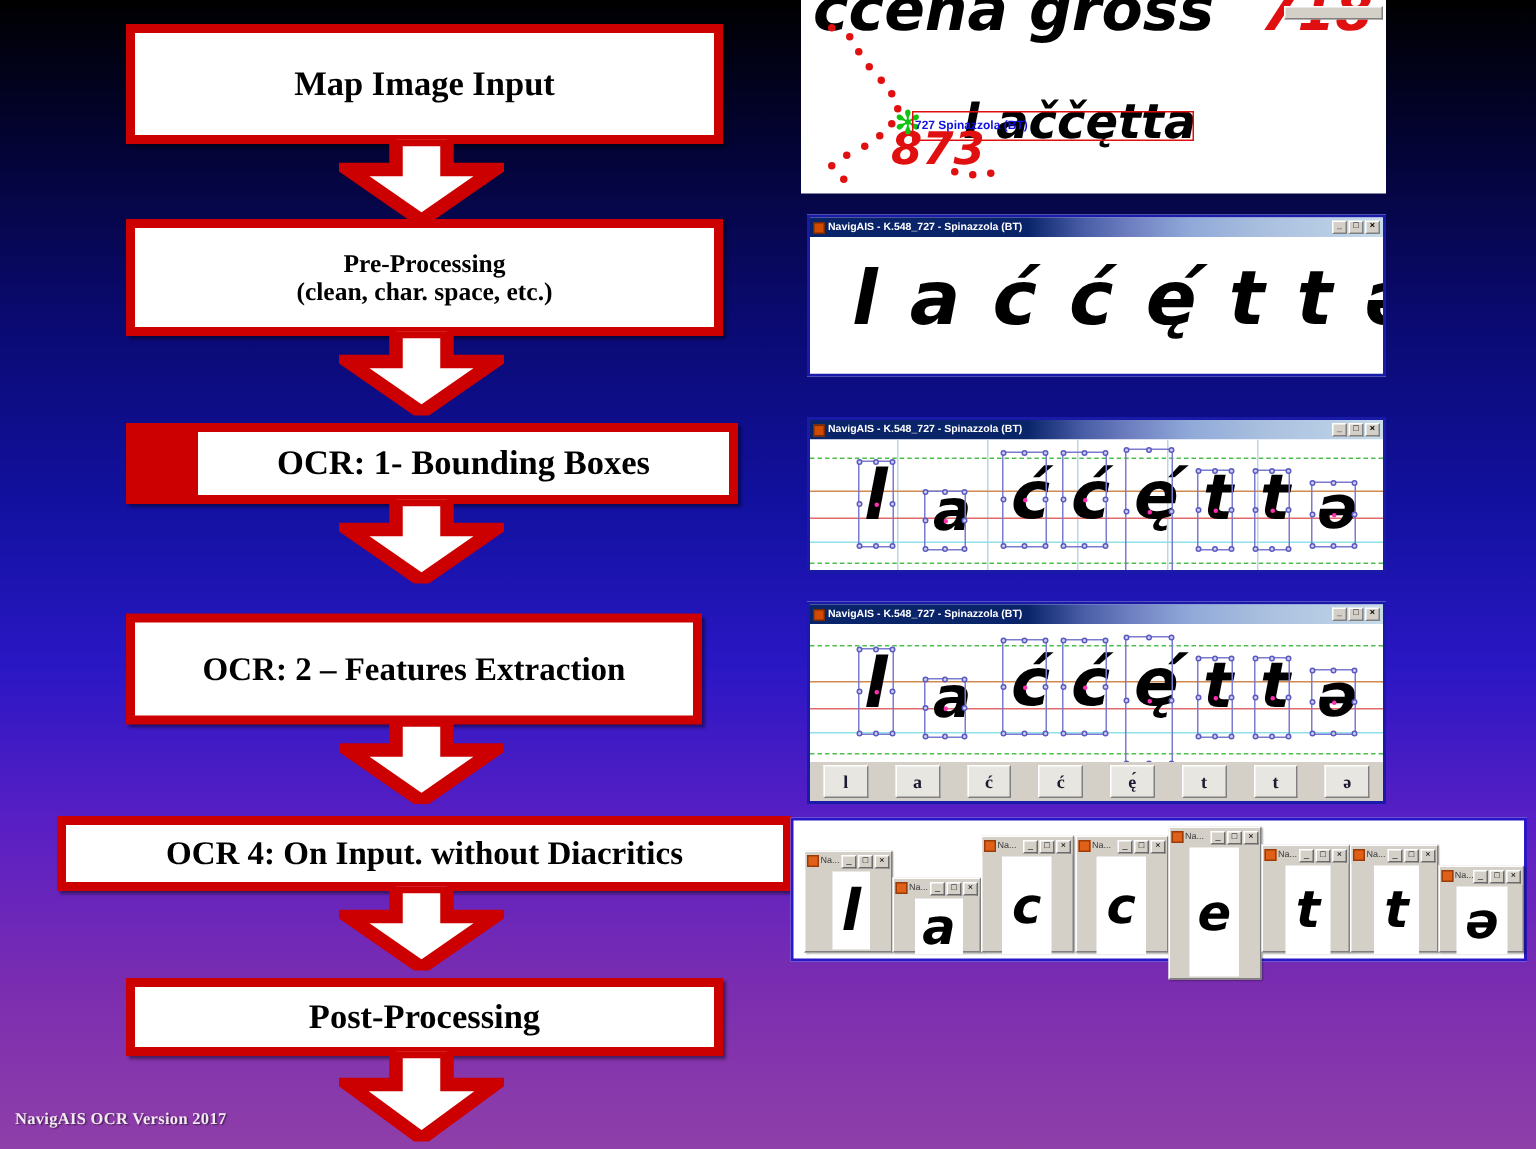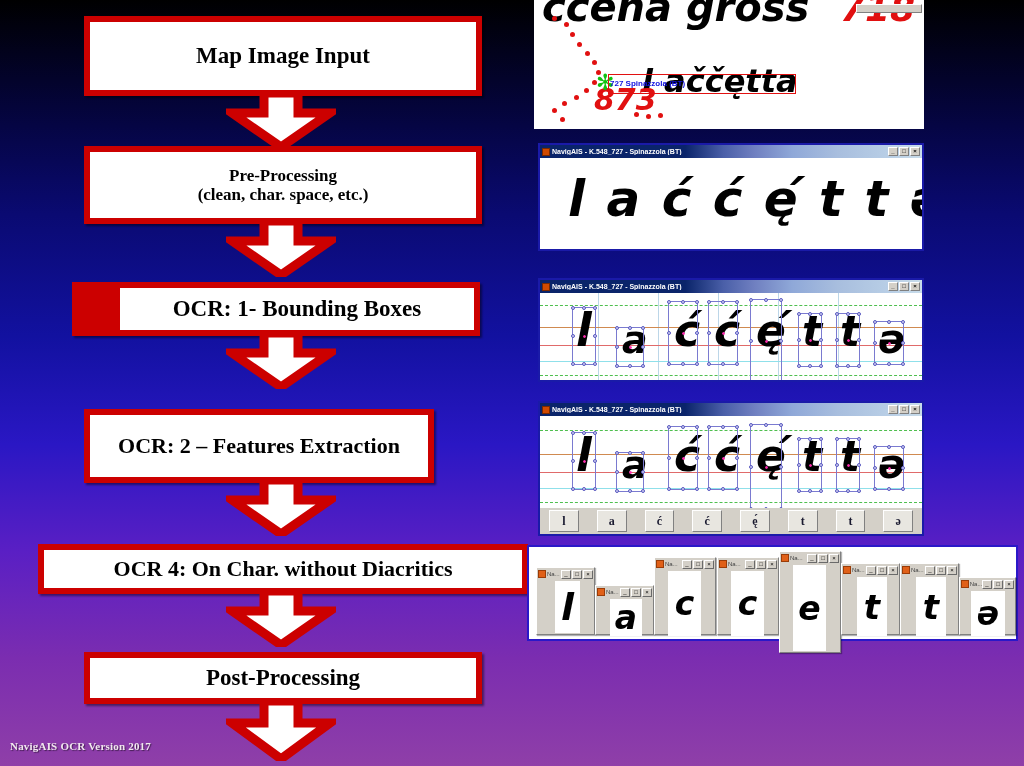--- a/index.html
+++ b/index.html
@@ -220,52 +220,52 @@
       </div>
     </div>
   </div>
 
   <div class="arrow" style="left:226px; top:221px;">
     <svg width="110" height="56" viewBox="0 0 110 56">
       <polygon points="38,0 72,0 72,20 104,20 55,54 6,20 38,20" fill="#ffffff" stroke="#cc0000" stroke-width="9"></polygon>
     </svg>
   </div>
 
-  <div class="fbox" style="left:72px; top:282px; width:408px; height:54px;padding-left:48px;">
+  <div class="fbox" style="left:84px; top:282px; width:408px; height:54px;padding-left:48px;">
     <div class="fbox-inner" style="font-size:23px;">
       <div>
         <span>OCR: 1- Bounding Boxes</span>
       </div>
     </div>
   </div>
 
   <div class="arrow" style="left:226px; top:333px;">
     <svg width="110" height="56" viewBox="0 0 110 56">
       <polygon points="38,0 72,0 72,20 104,20 55,54 6,20 38,20" fill="#ffffff" stroke="#cc0000" stroke-width="9"></polygon>
     </svg>
   </div>
 
-  <div class="fbox" style="left:84px; top:409px; width:350px; height:74px;">
+  <div class="fbox" style="left:84px; top:409px; width:384px; height:74px;">
     <div class="fbox-inner" style="font-size:22px;">
       <div>
         <span>OCR: 2 – Features Extraction</span>
       </div>
     </div>
   </div>
 
   <div class="arrow" style="left:226px; top:480px;">
     <svg width="110" height="56" viewBox="0 0 110 56">
       <polygon points="38,0 72,0 72,20 104,20 55,54 6,20 38,20" fill="#ffffff" stroke="#cc0000" stroke-width="9"></polygon>
     </svg>
   </div>
 
   <div class="fbox" style="left:38px; top:544px; width:490px; height:50px;">
     <div class="fbox-inner" style="font-size:22px;">
       <div>
-        <span>OCR 4: On Char. without Diacritics</span>
+        <span>OCR 4: On Input. without Diacritics</span>
       </div>
     </div>
   </div>
 
   <div class="arrow" style="left:226px; top:591px;">
     <svg width="110" height="56" viewBox="0 0 110 56">
       <polygon points="38,0 72,0 72,20 104,20 55,54 6,20 38,20" fill="#ffffff" stroke="#cc0000" stroke-width="9"></polygon>
     </svg>
   </div>
 

